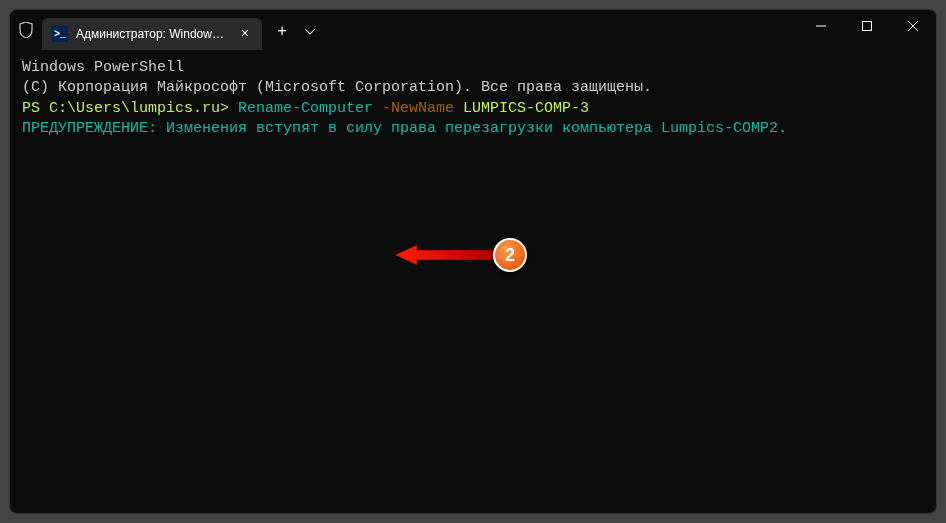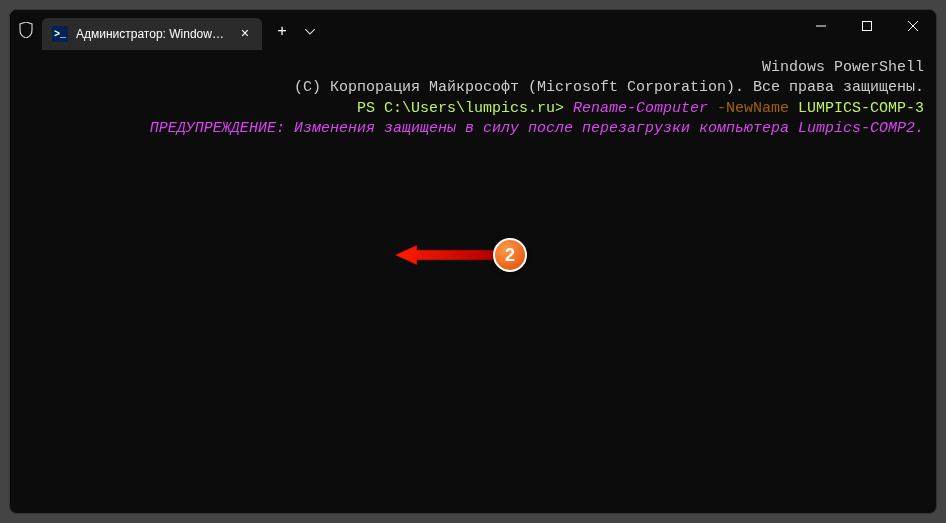--- a/index.html
+++ b/index.html
@@ -140,23 +140,22 @@
     .terminal-body {
       flex: 1;
       padding: 8px 12px;
       font-size: 15px;
       line-height: 1.35;
       color: #cccccc;
       position: relative;
     }
     .line {
       white-space: pre;
-      text-align: right;
-    }
-    .yellow { color: #d946ef; font-style: italic; }
+    }
+    .yellow { color: #14b8a6; }
     .gray { color: #a16207; }
     .white { color: #bef264; }
     .cursor-block {
       display: inline-block;
       width: 9px;
       height: 18px;
       background: #cccccc;
       vertical-align: text-bottom;
       margin-left: 1px;
     }
@@ -231,21 +230,21 @@
       </div>
     </div>
   </div>
 
   <div class="terminal-body">
     <div class="line">Windows PowerShell</div>
     <div class="line">(C) Корпорация Майкрософт (Microsoft Corporation). Все права защищены.</div>
     <div class="line"></div>
     <div class="line"></div>
     <div class="line"><span class="white">PS C:\Users\lumpics.ru&gt; </span><span class="yellow">Rename-Computer</span><span class="gray"> -NewName</span><span class="white"> LUMPICS-COMP-3</span></div>
-    <div class="line yellow">ПРЕДУПРЕЖДЕНИЕ: Изменения защищены в силу после перезагрузки компьютера Lumpics-COMP2.</div>
+    <div class="line yellow">ПРЕДУПРЕЖДЕНИЕ: Изменения вступят в силу права перезагрузки компьютера Lumpics-COMP2.</div>
 
     <div class="annotation">
       <svg class="arrow" viewBox="0 0 100 24">
         <defs>
           <linearGradient id="ag" x1="0" y1="0" x2="1" y2="0">
             <stop offset="0%" stop-color="#ff1e00"></stop>
             <stop offset="100%" stop-color="#b00000"></stop>
           </linearGradient>
         </defs>
         <polygon points="0,12 22,2 22,7 100,7 100,17 22,17 22,22" fill="url(#ag)" stroke="#5a0000" stroke-width="0.5"></polygon>

